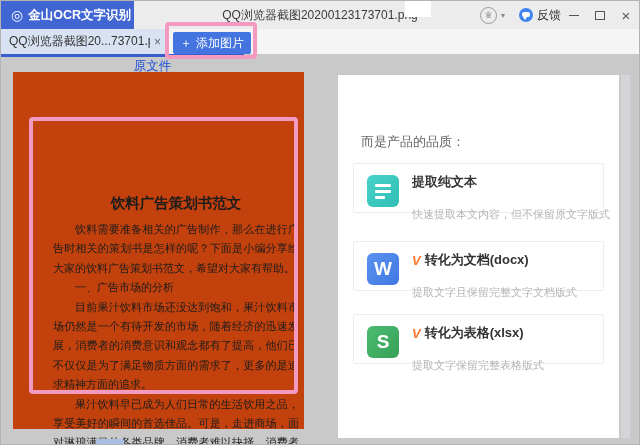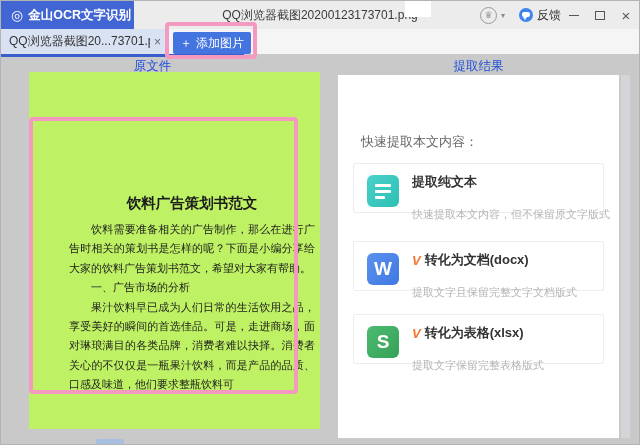--- a/index.html
+++ b/index.html
@@ -45,21 +45,21 @@
   .add-btn { position:absolute; left:172px; top:31px; width:78px; height:22px; background:#4374e0;
              border-radius:2px; color:#fff; font-size:12px; display:flex; align-items:center;
              justify-content:center; gap:4px; cursor:pointer; }
   .pink-box { position:absolute; border:4px solid #f49ac1; border-radius:4px; pointer-events:none; }
   .hl-button { left:164px; top:21px; width:92px; height:37px; }
 
   
   .panel-header { position:absolute; top:57px; height:15px; font-size:12.5px; color:#1d4ed8; text-align:center; }
   .ph-left { left:0; width:303px; }
   .ph-right { left:337px; width:281px; }
-  .left-page { position:absolute; left:28px; top:71px; width:291px; height:357px; background:#bef264; }
+  .left-page { position:absolute; left:12px; top:71px; width:291px; height:357px; background:#c2410c; }
   .hl-doc { left:28px; top:116px; width:269px; height:277px; }
   .doc-content { position:absolute; left:40px; top:122px; width:246px; height:264px;
                  font-family:"DejaVu Serif", serif; color:#1c1c1c; }
   .doc-title { text-align:center; font-size:14.5px; font-weight:bold; margin-bottom:7px; }
   .doc-p { font-size:11px; line-height:19.4px; text-align:justify; text-indent:2em; }
 
   .right-panel { position:absolute; left:337px; top:74px; width:281px; height:363px; background:#fff; }
   .prompt { position:absolute; left:23px; top:58px; font-size:13px; color:#666; }
   .scrollbar { position:absolute; left:620px; top:74px; width:9px; height:363px; background:#d3d5d8; }
 
@@ -125,34 +125,34 @@
     </div>
   </div>
   <div class="accent-line"></div>
   <div class="add-btn">
     <span>＋</span>
     <span>添加图片</span>
   </div>
   <div class="pink-box hl-button"></div>
 
   <div class="panel-header ph-left">原文件</div>
-  <div class="panel-header ph-right">提取结果</div>
 
   <div class="left-page">
     <div class="doc-content">
       <div class="doc-title">饮料广告策划书范文</div>
       <p class="doc-p">饮料需要准备相关的广告制作，那么在进行广告时相关的策划书是怎样的呢？下面是小编分享给大家的饮料广告策划书范文，希望对大家有帮助。</p>
       <p class="doc-p">一、广告市场的分析</p>
+      <p class="doc-p">目前果汁饮料市场还没达到饱和，果汁饮料市场仍然是一个有待开发的市场，随着经济的迅速发展，消费者的消费意识和观念都有了提高，他们已不仅仅是为了满足物质方面的需求了，更多的是追求精神方面的追求。</p>
       <p class="doc-p">果汁饮料早已成为人们日常的生活饮用之品，享受美好的瞬间的首选佳品。可是，走进商场，面对琳琅满目的各类品牌，消费者难以抉择。消费者关心的不仅仅是一瓶果汁饮料，而是产品的品质、口感及味道，他们要求整瓶饮料可</p>
     </div>
   </div>
   <div class="pink-box hl-doc"></div>
 
   <div class="right-panel">
-    <div class="prompt">快速提取本文内容：</div>
+    <div class="prompt">而是产品的品质：</div>
 
     <div class="card card1">
       <div class="card-icon icon-teal">
         <span class="lines">
             <span class="l1"></span>
             <span class="l2"></span>
             <span class="l3"></span>
           </span>
       </div>
       <div class="card-title">

